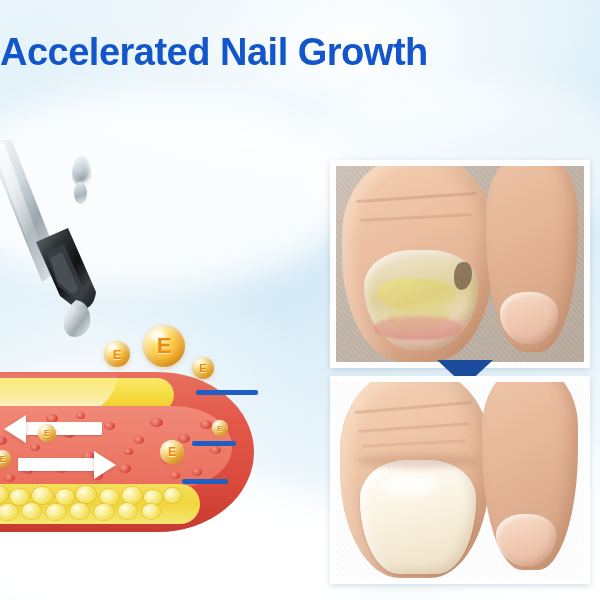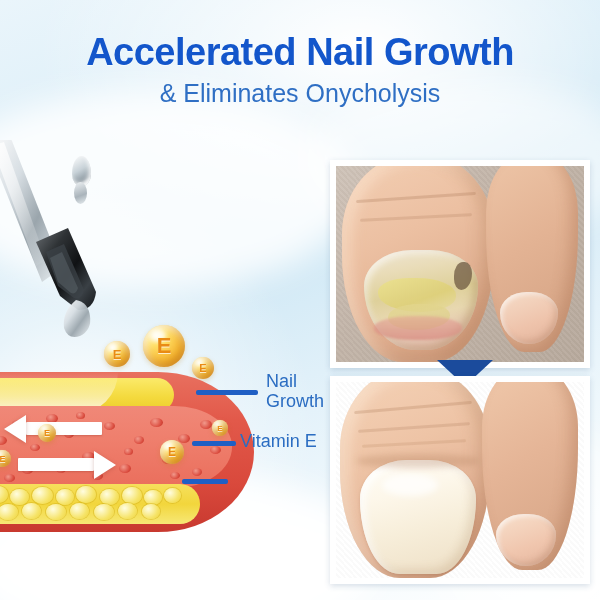--- a/index.html
+++ b/index.html
@@ -16,21 +16,21 @@
       linear-gradient(160deg,#eaf5fb 0%,#dff0f9 18%,#cfe8f5 42%,#e4f2fa 64%,#f3fafd 82%,#ffffff 100%);
   }
   
   .wisp{position:absolute;border-radius:50%;filter:blur(16px);pointer-events:none;}
   .wisp.a{left:-60px;top:90px;width:420px;height:200px;background:rgba(255,255,255,.85);}
   .wisp.b{left:300px;top:80px;width:340px;height:160px;background:rgba(255,255,255,.55);}
   .wisp.c{left:-40px;top:470px;width:420px;height:180px;background:rgba(255,255,255,.95);}
   .wisp.d{left:430px;top:430px;width:230px;height:220px;background:rgba(255,255,255,.5);}
 
   
-  .header{position:absolute;left:0;top:0;width:600px;text-align:center;}
+  .header{position:absolute;left:0;top:0;width:600px;}
   .title{
     margin:0;padding-top:33px;
     font-size:38px;line-height:1;font-weight:bold;
     color:#1356cb;letter-spacing:-0.5px;
     text-shadow:0 1px 0 rgba(255,255,255,.6);
   }
   .subtitle{
     margin:0;padding-top:10px;
     font-size:25px;line-height:1;font-weight:normal;
     color:#2f6fc4;letter-spacing:0px;
@@ -113,21 +113,20 @@
 
 <div class="canvas">
 
   <div class="wisp a"></div>
   <div class="wisp b"></div>
   <div class="wisp c"></div>
   <div class="wisp d"></div>
 
   <div class="header">
     <h1 class="title">Accelerated Nail Growth</h1>
-    <h2 class="subtitle">&amp; Eliminates Onycholysis</h2>
   </div>
 
   <svg class="dropper" viewBox="0 0 160 220" width="160" height="220">
     <defs>
       <linearGradient id="glassG" x1="0" y1="0" x2="1" y2="1">
         <stop offset="0%" stop-color="#ffffff"></stop>
         <stop offset="35%" stop-color="#d7dee3"></stop>
         <stop offset="62%" stop-color="#9aa5ac"></stop>
         <stop offset="100%" stop-color="#eef3f6"></stop>
       </linearGradient>
@@ -241,25 +240,22 @@
       <i class="gl"></i>
         <span>E</span>
     </div>
     <div class="vitE" style="left:248px;top:48px;width:16px;height:16px;font-size:8px;">
       <i class="gl"></i>
         <span>E</span>
     </div>
   </div>
 
   <div class="lead" style="left:196px;top:390px;width:62px;"></div>
-  <div class="callout" style="left:266px;top:371px;">Nail
-Growth</div>
 
   <div class="lead" style="left:192px;top:441px;width:44px;"></div>
-  <div class="callout" style="left:240px;top:431px;">Vitamin E</div>
 
   <div class="lead" style="left:182px;top:479px;width:46px;"></div>
 
   <div class="photo-frame" style="left:330px;top:160px;width:248px;height:196px;">
     <div class="photo" style="width:248px;height:196px;">
       <div class="bgskin" style="background:linear-gradient(135deg,#cfc3b8 0%,#c2b4a8 40%,#b7a99c 100%);"></div>
       <div class="noise"></div>
 
       <div class="toe-big" style="left:6px;top:-10px;width:152px;height:206px;
                   background:linear-gradient(155deg,#f3cfb4 0%,#ecc0a2 38%,#e0ae8f 72%,#d19c7e 100%);

